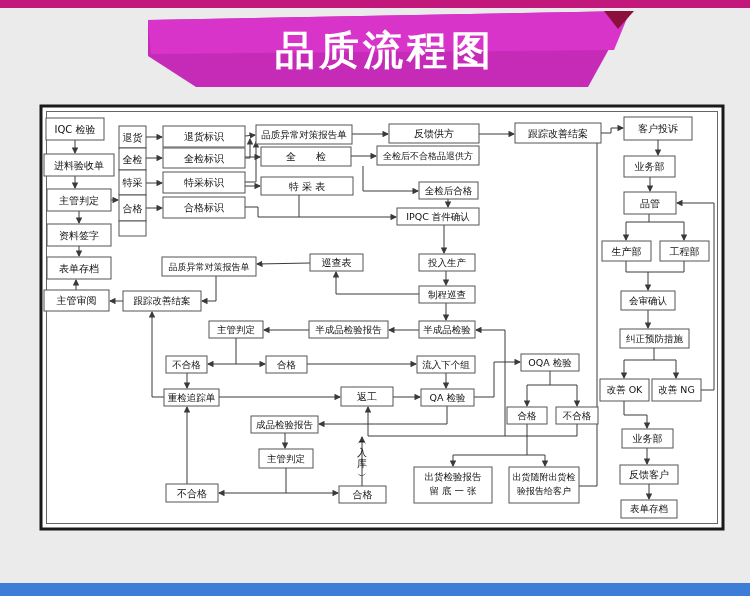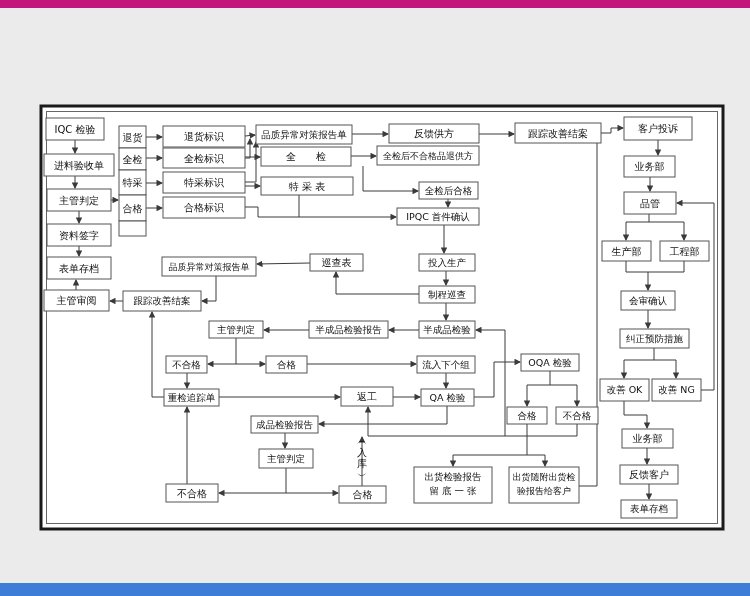--- a/index.html
+++ b/index.html
@@ -13,20 +13,28 @@
     color:#ffffff;font-size:40px;font-weight:bold;letter-spacing:4px;}
   #flow-svg{position:absolute;left:0;top:100px;}
   .bottom-bar{position:absolute;left:0;top:583px;width:750px;height:13px;background:#3d7dd8;}
 </style>
 </head>
 <body>
 
 <div class="stage">
   <div class="top-strip"></div>
 
+  <div class="banner">
+    <svg width="750" height="100" viewBox="0 0 750 100">
+      <polygon points="148,20 630,11 588,87 196,87 148,56" fill="#c62bb8"></polygon>
+      <polygon points="148,20 630,11 614,50 151,54" fill="#d934ca"></polygon>
+      <polygon points="604,11 634,11 618,29" fill="#8c0f3e"></polygon>
+    </svg>
+    <div class="banner-title">品质流程图</div>
+  </div>
 
   <svg id="flow-svg" width="750" height="483" viewBox="0 100 750 483">
       <defs>
         <marker id="arr" viewBox="0 0 10 10" refX="8.5" refY="5" markerWidth="6.5" markerHeight="6.5" orient="auto-start-reverse">
           <path d="M0,0 L10,5 L0,10 z" fill="#3a3a3a"></path>
         </marker>
       </defs>
       <rect x="41" y="106" width="682" height="423" fill="#ffffff" stroke="#1a1a1a" stroke-width="3"></rect>
       <rect x="46.5" y="111.5" width="671" height="412" fill="none" stroke="#666666" stroke-width="1"></rect>
       <g stroke="#3a3a3a" stroke-width="1" fill="none">

